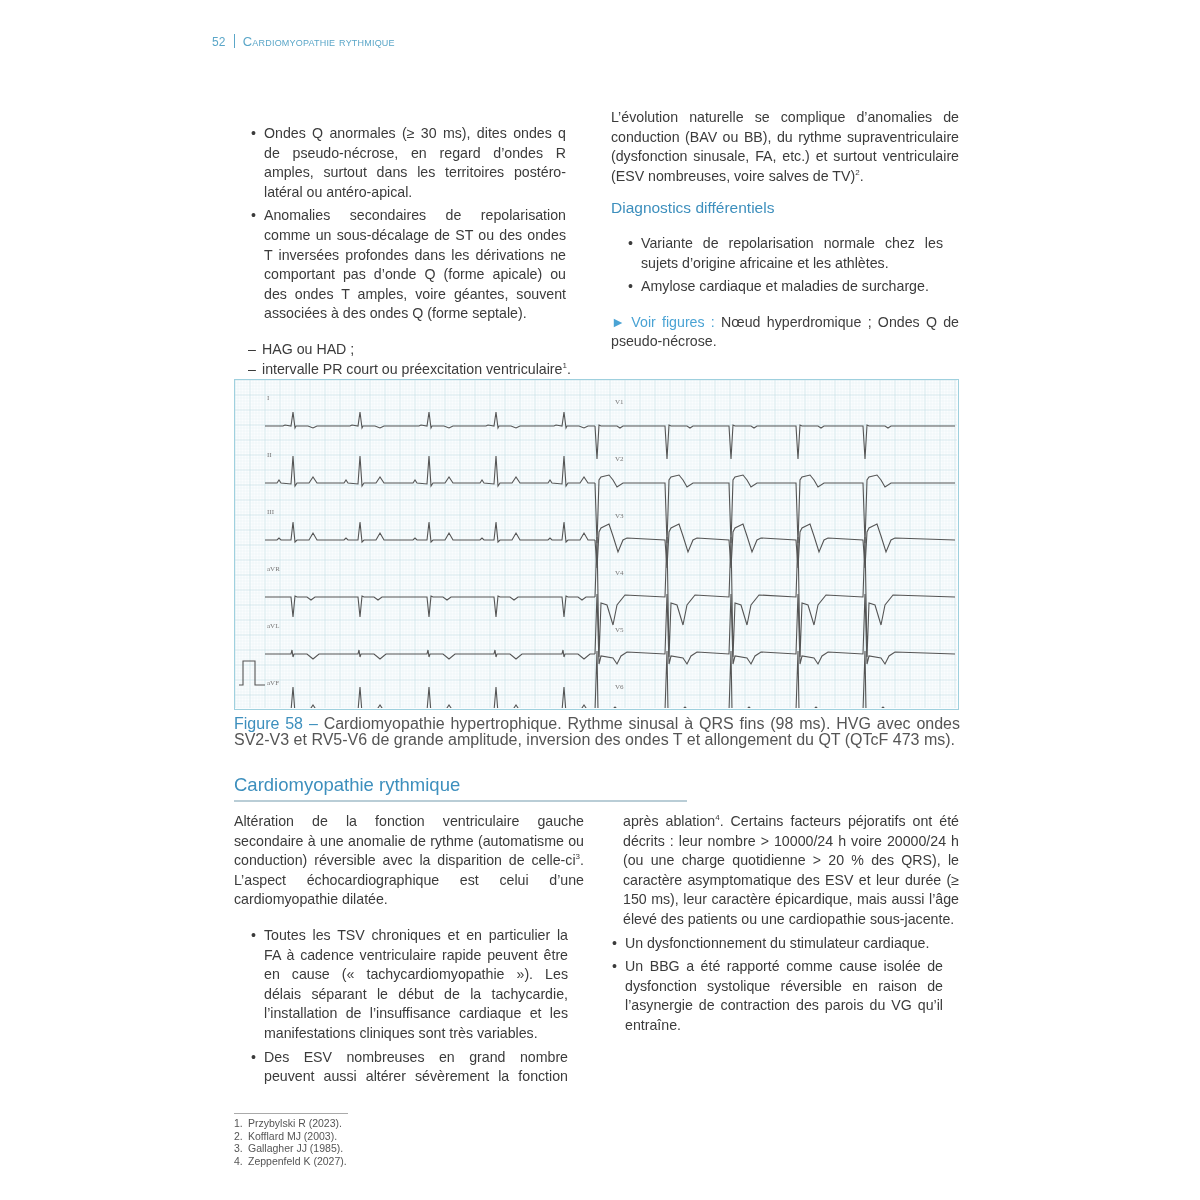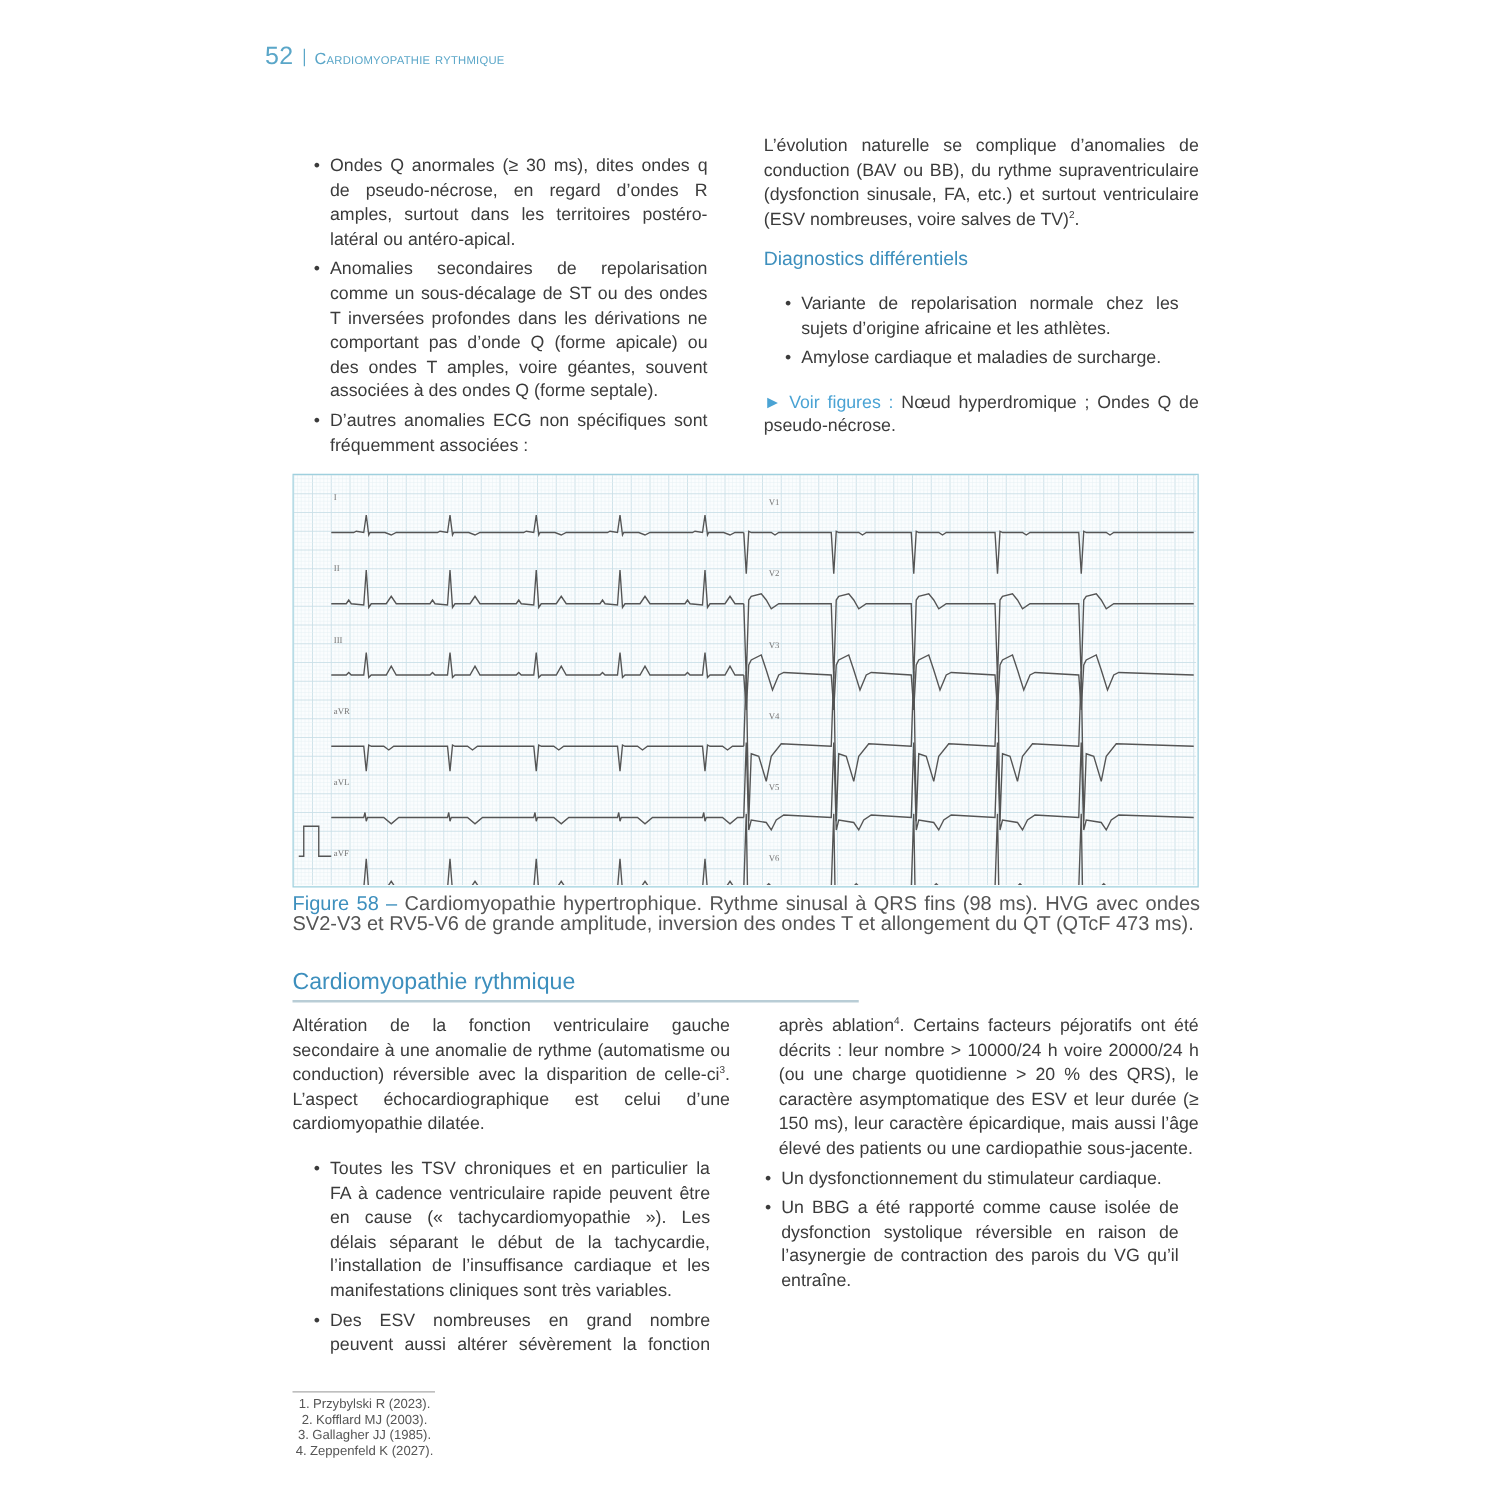--- a/index.html
+++ b/index.html
@@ -1,19 +1,19 @@
 <!DOCTYPE html>
 <html><head>
 <meta charset="utf-8">
 <style>
   html, body { margin: 0; padding: 0; background: #ffffff; }
   body { width: 1200px; height: 1200px; position: relative; overflow: hidden;
          font-family: "Liberation Sans", "DejaVu Sans", sans-serif; color: #3a3a3a; }
   .runhead { position: absolute; left: 212px; top: 34px; font-size: 13px; color: #5aa6c8; letter-spacing: 0.2px; }
-  .runhead .pg { font-size: 20px; }
+  .runhead .pg { font-size: 12px; }
   .runhead .sep { display: inline-block; width: 1px; height: 14px; background: #5aa6c8; margin: 0 8px -2px 8px; }
   .runhead .title { font-variant: small-caps; font-size: 13px; }
   .col { position: absolute; font-size: 14.2px; line-height: 19.6px; color: #3b3b3b; }
   .col p { margin: 0; text-align: justify; }
   .col ul { list-style: none; margin: 16px; padding: 0; }
   .col li { position: relative; padding-left: 14px; margin-bottom: 4px; text-align: justify; }
   .col li.b::before { content: "•"; position: absolute; left: 1px; top: 0; }
   .col .dash { padding-left: 14px; position: relative; }
   .col .dash::before { content: "–"; position: absolute; left: 0; }
   .subhead { color: #3d8fbd; font-size: 15.5px; margin: 12px 0 2px 0; }
@@ -22,35 +22,34 @@
   .seefig .lbl { color: #4aa3d4; }
   sup { font-size: 8px; line-height: 0; vertical-align: 6px; }
   .ecg { position: absolute; left: 234px; top: 379px; width: 725px; height: 331px;
          border: 1.5px solid #9fd0de; box-sizing: border-box; background: #fbfdfe; }
   .ecg svg { display: block; }
   .caption { position: absolute; left: 234px; top: 716px; width: 726px; font-size: 16px; line-height: 16px; color: #555; text-align: justify; }
   .caption .fig { color: #3d8fbd; }
   .h2 { position: absolute; left: 234px; top: 774px; font-size: 18.5px; color: #3d8fbd; }
   .h2line { position: absolute; left: 234px; top: 800px; width: 453px; height: 2px; background: #b9cdd6; }
   .fnline { position: absolute; left: 234px; top: 1113px; width: 114px; height: 1px; background: #aaa; }
-  .fn { position: absolute; left: 234px; top: 1117px; font-size: 10.5px; line-height: 12.5px; color: #555; text-align: center; }
+  .fn { position: absolute; left: 234px; top: 1117px; font-size: 10.5px; line-height: 12.5px; color: #555; }
   .fn div span.n { display: inline-block; width: 14px; }
 </style>
 </head>
 <body>
 
 <div class="runhead">
   <span class="pg">52</span><span class="sep"></span><span class="title">Cardiomyopathie rythmique</span>
 </div>
 
 <div class="col" style="left:234px; top:108px; width:348px;">
   <ul>
     <li class="b">Ondes Q anormales (≥ 30 ms), dites ondes q de pseudo-nécrose, en regard d’ondes R amples, surtout dans les territoires postéro-latéral ou antéro-apical.</li>
     <li class="b">Anomalies secondaires de repolarisation comme un sous-décalage de ST ou des ondes T inversées profondes dans les dérivations ne comportant pas d’onde Q (forme apicale) ou des ondes T amples, voire géantes, souvent associées à des ondes Q (forme septale).</li>
-    <li class="b" style="margin-bottom:0">D’autres anomalies ECG non spécifiques sont fréquemment associées :</li>
   </ul>
   <div style="padding-left:14px;">
     <div class="dash">HAG ou HAD ;</div>
     <div class="dash"><span>intervalle PR court ou préexcitation ventriculaire</span><sup>1</sup>.</div>
   </div>
 </div>
 
 <div class="col" style="left:611px; top:108px; width:348px;">
   <p><span>L’évolution naturelle se complique d’anomalies de conduction (BAV ou BB), du rythme supraventriculaire (dysfonction sinusale, FA, etc.) et surtout ventriculaire (ESV nombreuses, voire salves de TV)</span><sup>2</sup>.</p>
   <div class="subhead">Diagnostics différentiels</div>

